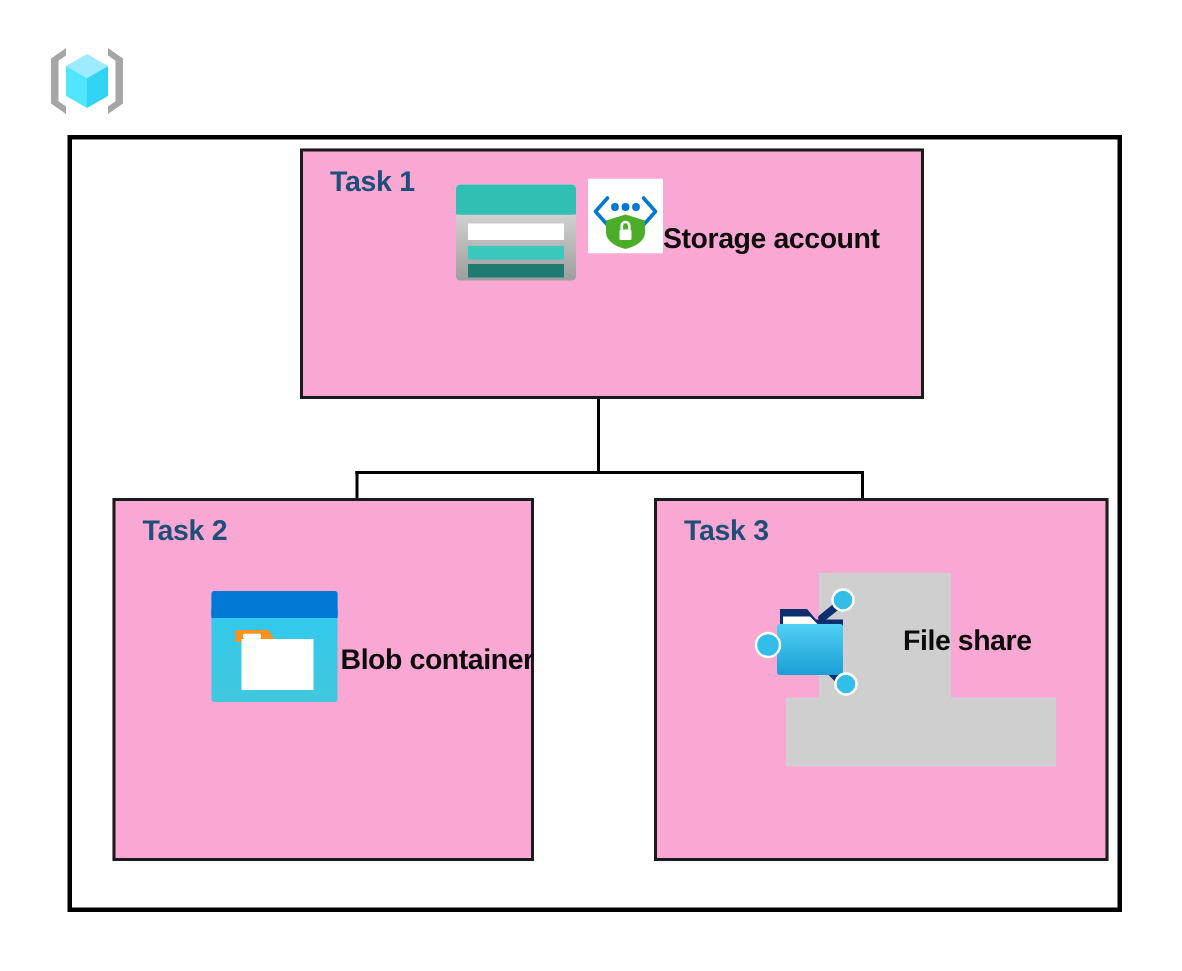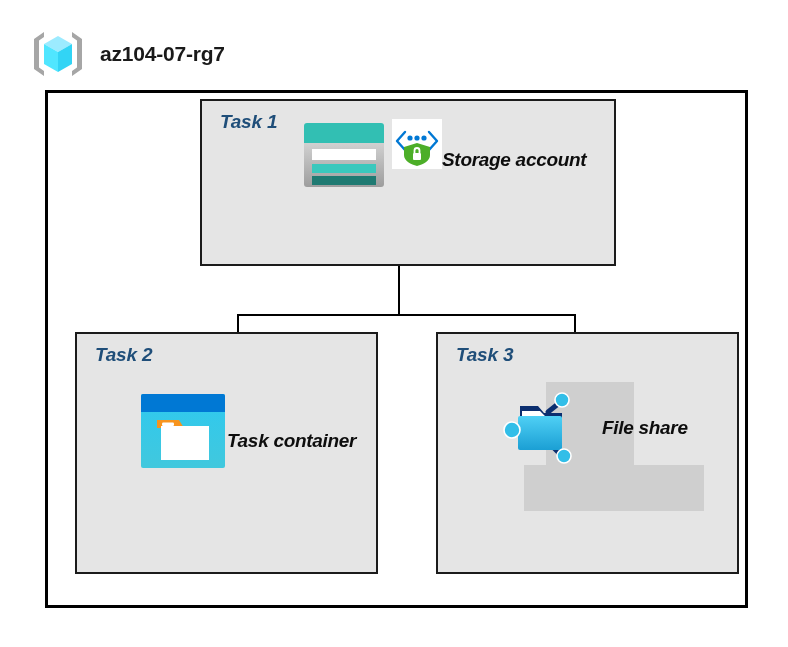--- a/index.html
+++ b/index.html
@@ -49,26 +49,25 @@
     height: 518px;
     box-sizing: border-box;
     border: 3px solid #000000;
     background: #ffffff;
   }
 
   
   .task-box {
     position: absolute;
     box-sizing: border-box;
-    background: #e5e5e5;
+    background: #f9a8d4;
     border: 2px solid #1b1b1b;
-    font-style: italic;
   }
   #task1-box { left: 152px; top:   6px; width: 416px; height: 167px; }
-  #task2-box { left:  27px; top: 239px; width: 303px; height: 242px; }
+  #task2-box { left:  27px; top: 239px; width: 281px; height: 242px; }
   #task3-box { left: 388px; top: 239px; width: 303px; height: 242px; }
 
   .task-label {
     position: absolute;
     left: 18px;
     top: 10px;
     font-size: 19px;
     font-weight: bold;
     color: #1f4e79;
     letter-spacing: -0.2px;
@@ -149,21 +148,20 @@
       <path d="M42 4 L52 11 L52 41 L42 48 L42 43 L47 39.5 L47 12.5 L42 9 Z" fill="#a6a6a6"></path>
 
       <path d="M28 8 L42 16 L28 24 L14 16 Z" fill="#9cebff"></path>
 
       <path d="M14 16 L28 24 L28 44 L14 36 Z" fill="#50e6ff"></path>
 
       <path d="M42 16 L42 36 L28 44 L28 24 Z" fill="#32d4f5"></path>
     </svg>
   </span>
 
-  <span id="rg-title">az104-07-rg7</span>
 </div>
 
 <div id="rg-container">
 
   <div id="conn-trunk" class="conn conn-v"></div>
   <div id="conn-bus" class="conn conn-h"></div>
   <div id="conn-left" class="conn conn-v"></div>
   <div id="conn-right" class="conn conn-v"></div>
 
   <div id="task1-box" class="task-box">
@@ -229,21 +227,21 @@
             <rect x="2" y="2" width="84" height="18" rx="2" fill="#0078d4"></rect>
             <rect x="2" y="14" width="84" height="6" fill="#0078d4"></rect>
 
             <path d="M18 28 L40 28 L45 36 L18 36 Z" fill="#f7941e"></path>
             <rect x="23" y="30.5" width="12" height="3.5" rx="1.2" fill="#ffffff"></rect>
 
             <rect x="22" y="34" width="48" height="34" fill="#ffffff"></rect>
           </svg>
         </span>
       </div>
-      <span class="node-label">Task container</span>
+      <span class="node-label">Blob container</span>
     </div>
   </div>
 
   <div id="task3-box" class="task-box">
     <span class="task-label">Task 3</span>
 
     <div id="fileshare-plate-icon" class="plate"></div>
     <div id="fileshare-plate-text" class="plate"></div>
 
     <div id="node-fileshare" class="node">

